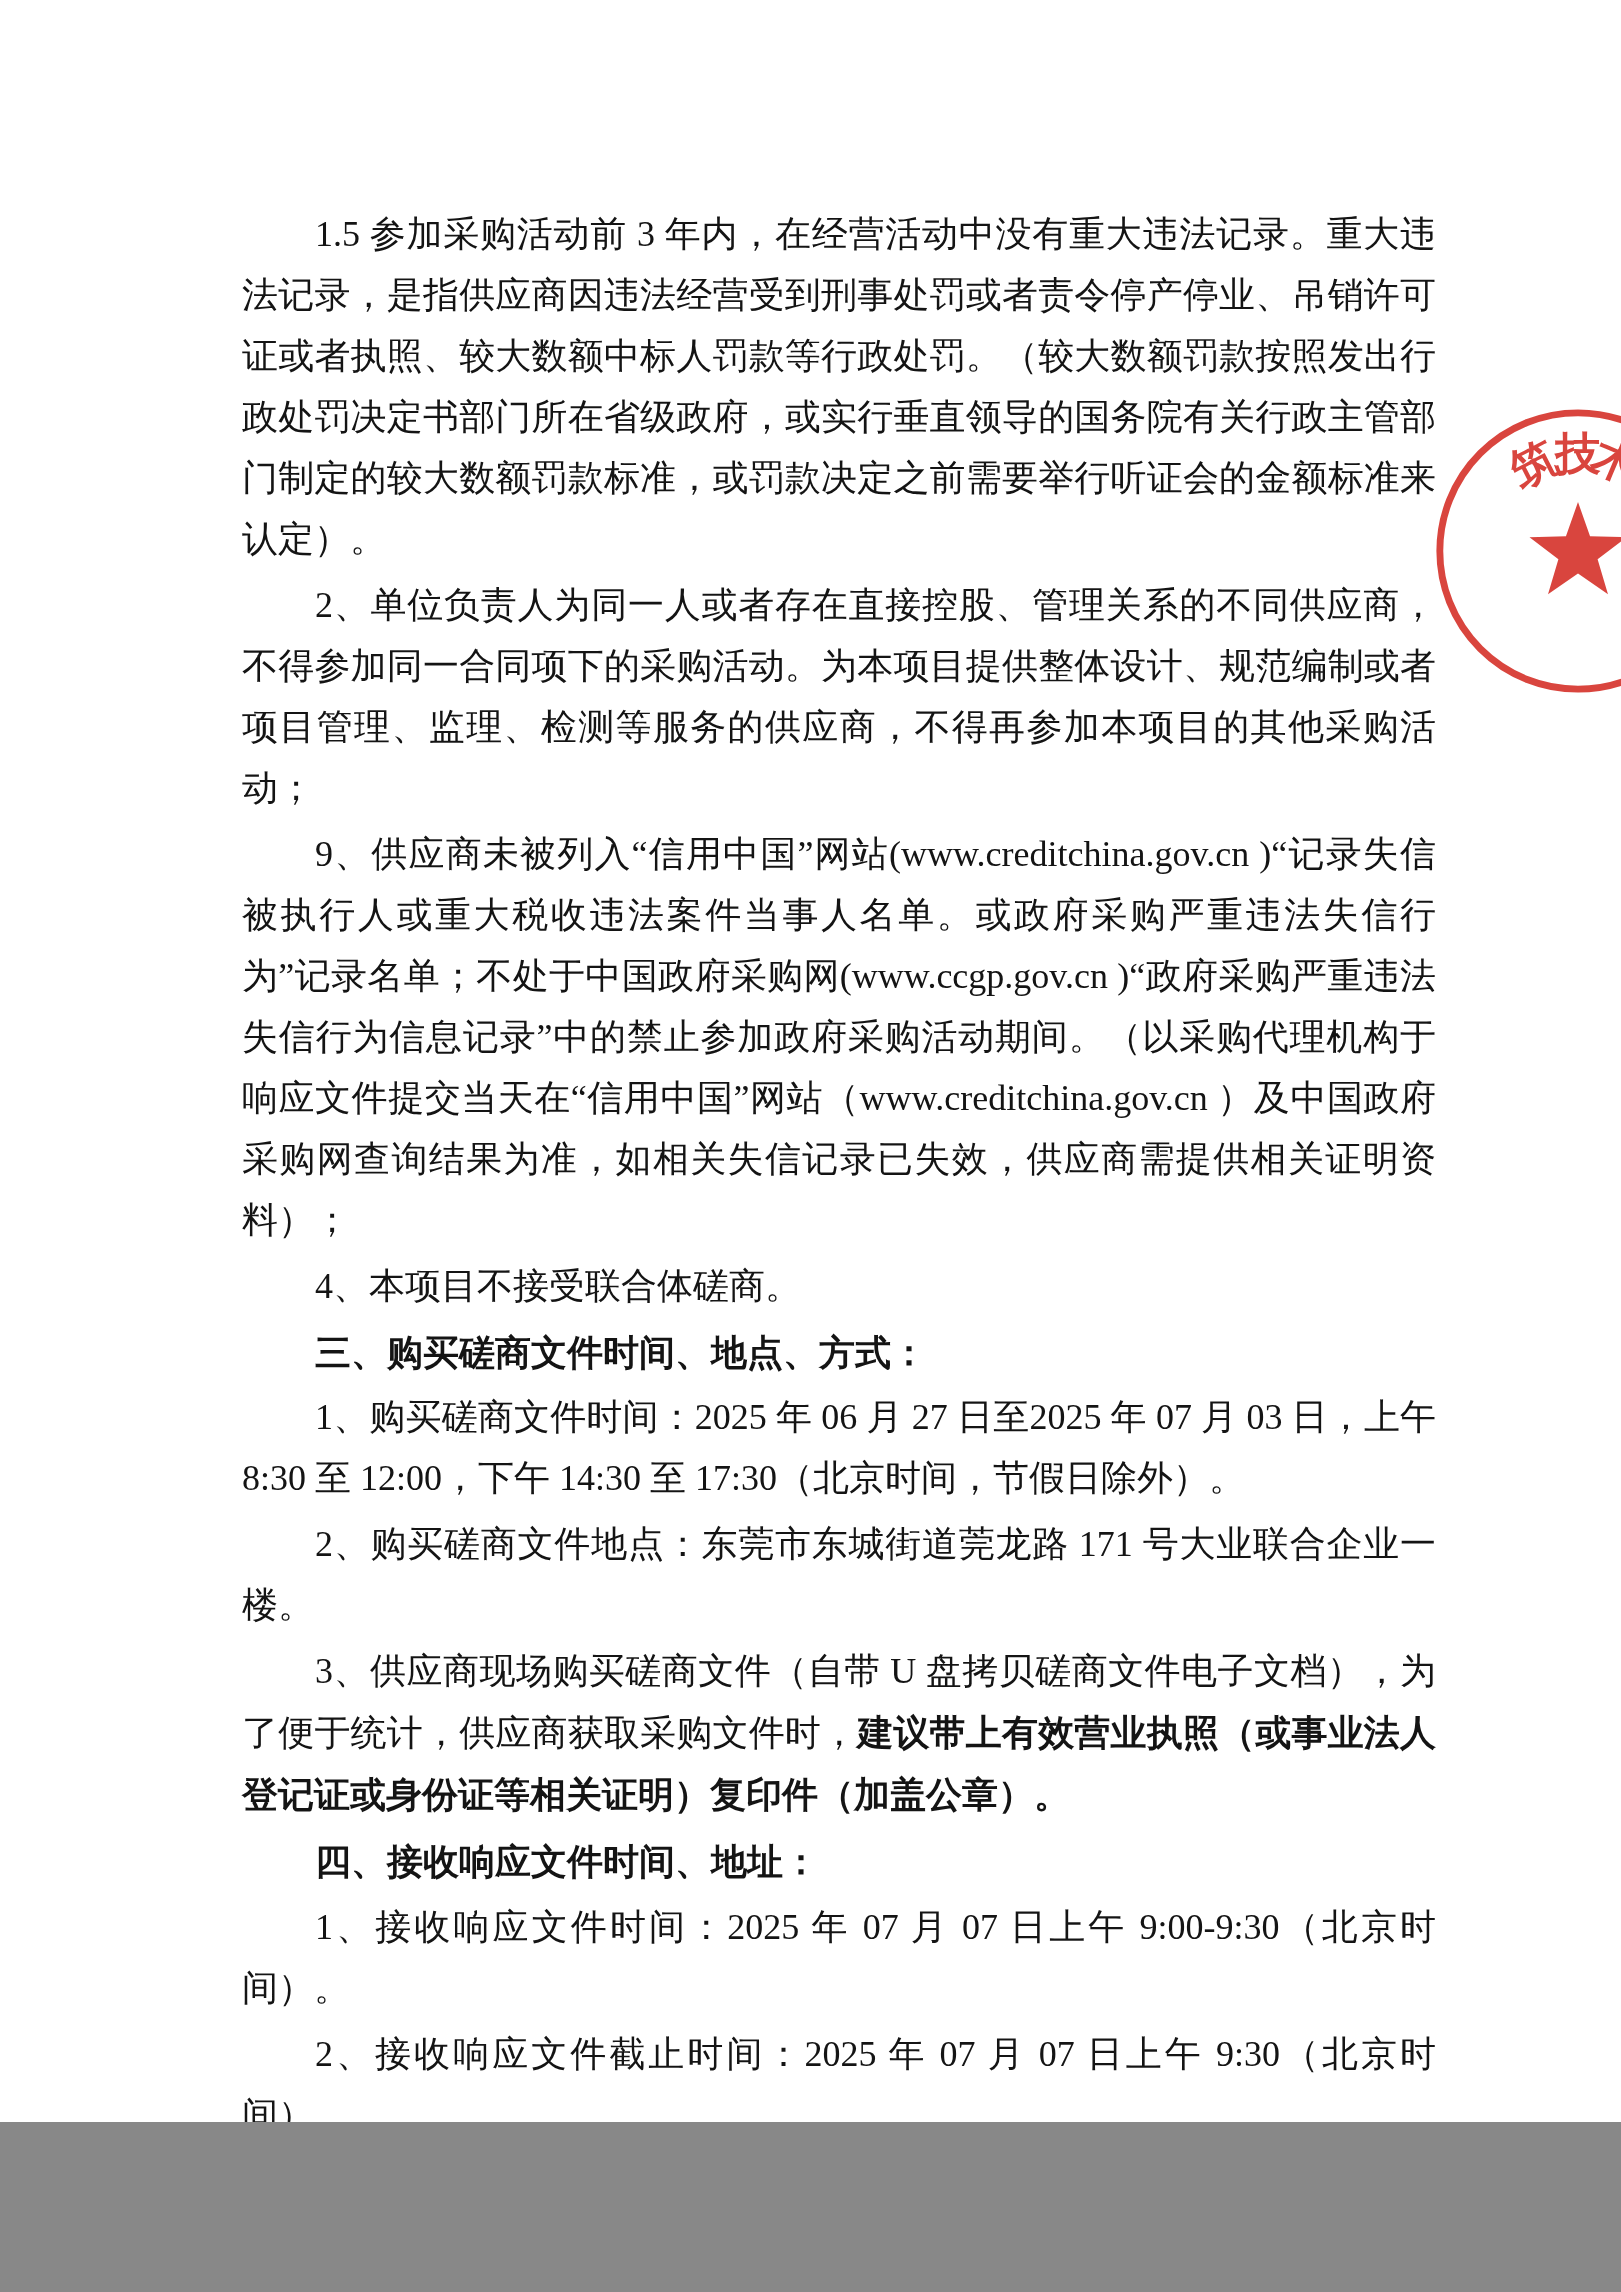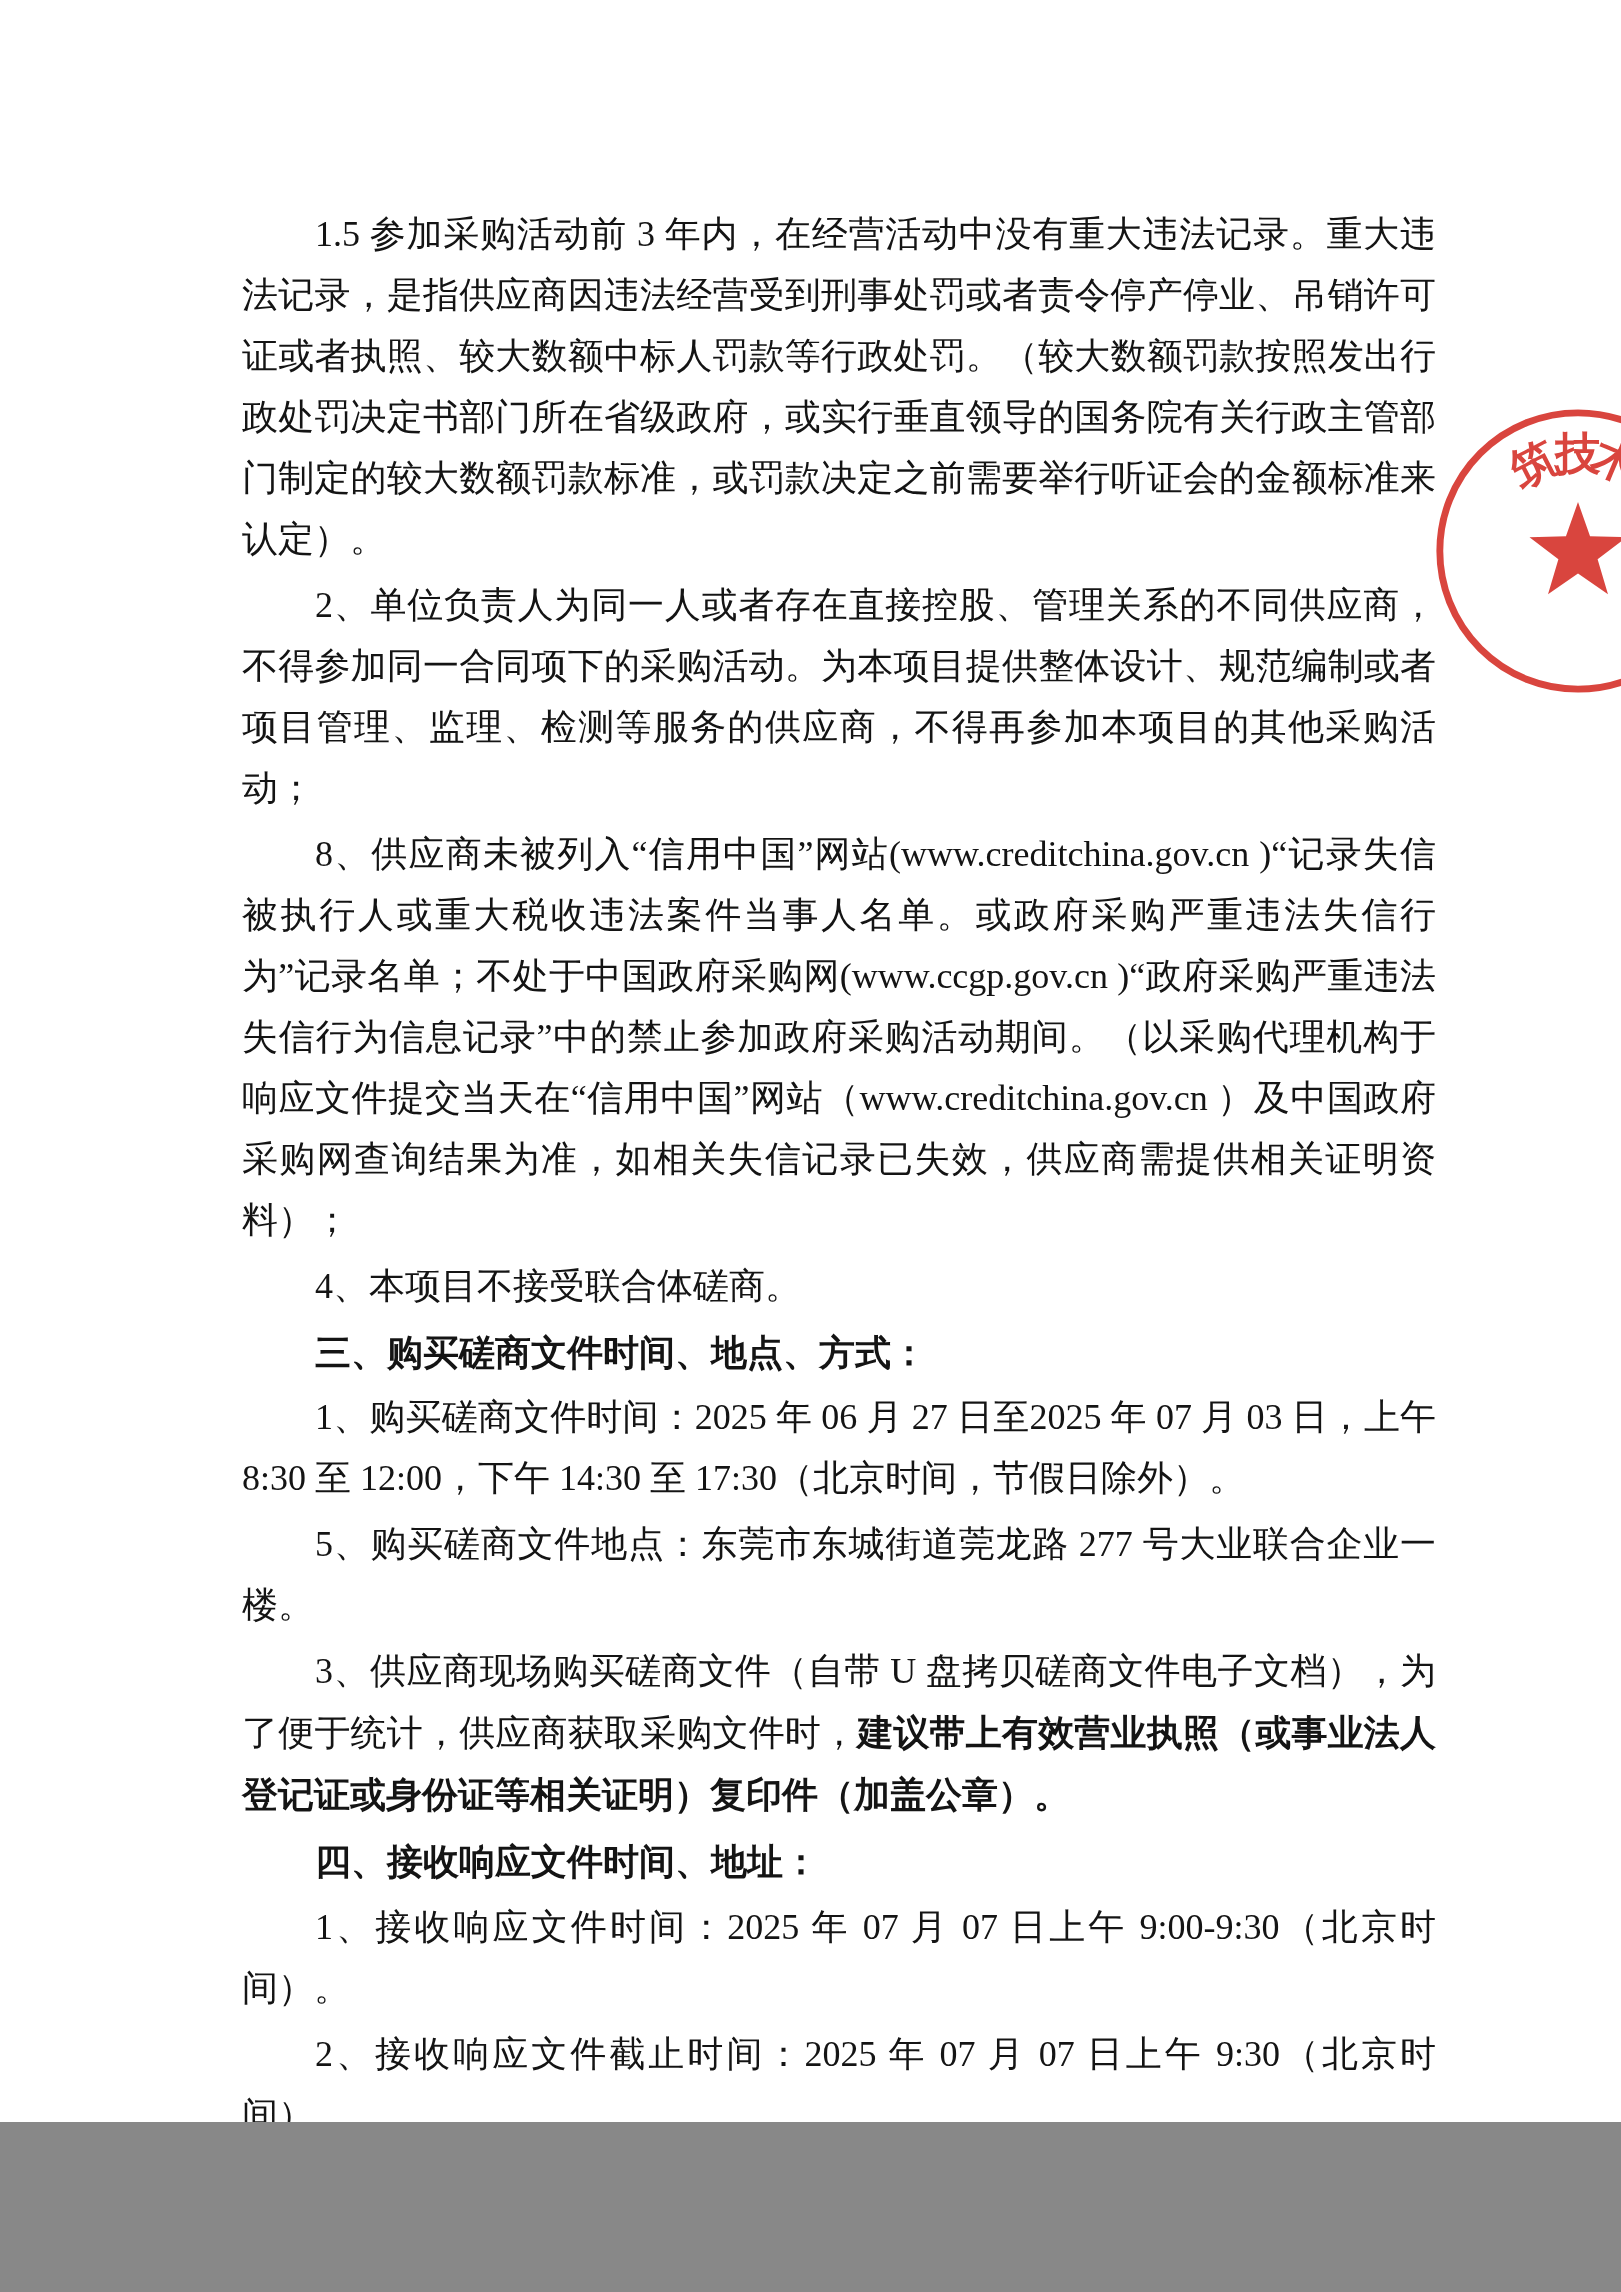--- a/index.html
+++ b/index.html
@@ -47,31 +47,31 @@
 <body>
 
 <div class="page">
 
   <div class="content">
 
     <p class="para indent">1.5 参加采购活动前 3 年内，在经营活动中没有重大违法记录。重大违法记录，是指供应商因违法经营受到刑事处罚或者责令停产停业、吊销许可证或者执照、较大数额中标人罚款等行政处罚。（较大数额罚款按照发出行政处罚决定书部门所在省级政府，或实行垂直领导的国务院有关行政主管部门制定的较大数额罚款标准，或罚款决定之前需要举行听证会的金额标准来认定）。</p>
 
     <p class="para indent">2、单位负责人为同一人或者存在直接控股、管理关系的不同供应商，不得参加同一合同项下的采购活动。为本项目提供整体设计、规范编制或者项目管理、监理、检测等服务的供应商，不得再参加本项目的其他采购活动；</p>
 
-    <p class="para indent">8、供应商未被列入“信用中国”网站(www.creditchina.gov.cn )“记录失信被执行人或重大税收违法案件当事人名单。或政府采购严重违法失信行为”记录名单；不处于中国政府采购网(www.ccgp.gov.cn )“政府采购严重违法失信行为信息记录”中的禁止参加政府采购活动期间。（以采购代理机构于响应文件提交当天在“信用中国”网站（www.creditchina.gov.cn ）及中国政府采购网查询结果为准，如相关失信记录已失效，供应商需提供相关证明资料）；</p>
+    <p class="para indent">9、供应商未被列入“信用中国”网站(www.creditchina.gov.cn )“记录失信被执行人或重大税收违法案件当事人名单。或政府采购严重违法失信行为”记录名单；不处于中国政府采购网(www.ccgp.gov.cn )“政府采购严重违法失信行为信息记录”中的禁止参加政府采购活动期间。（以采购代理机构于响应文件提交当天在“信用中国”网站（www.creditchina.gov.cn ）及中国政府采购网查询结果为准，如相关失信记录已失效，供应商需提供相关证明资料）；</p>
 
     <p class="para indent">4、本项目不接受联合体磋商。</p>
 
     <p class="para indent heading">三、购买磋商文件时间、地点、方式：</p>
 
     <p class="para indent">
       <span>1、购买磋商文件时间：</span><span class="u">2025</span><span> 年</span><span class="u">&nbsp;06&nbsp;</span><span>月</span><span class="u">&nbsp;27&nbsp;</span><span>日至</span><span class="u">2025</span><span> 年</span><span class="u">&nbsp;07&nbsp;</span><span>月</span><span class="u">&nbsp;03&nbsp;</span><span>日，上午 8:30 至 12:00，下午 14:30 至 17:30（北京时间，节假日除外）。</span>
     </p>
 
-    <p class="para indent">5、购买磋商文件地点：东莞市东城街道莞龙路 277 号大业联合企业一楼。</p>
+    <p class="para indent">2、购买磋商文件地点：东莞市东城街道莞龙路 171 号大业联合企业一楼。</p>
 
     <p class="para indent">
       <span>3、供应商现场购买磋商文件（自带 U 盘拷贝磋商文件电子文档），为了便于统计，供应商获取采购文件时，</span><span class="bold-run">建议带上有效营业执照（或事业法人登记证或身份证等相关证明）复印件（加盖公章）。</span>
     </p>
 
 
 
     <p class="para indent heading">四、接收响应文件时间、地址：</p>
 
     <p class="para indent">

